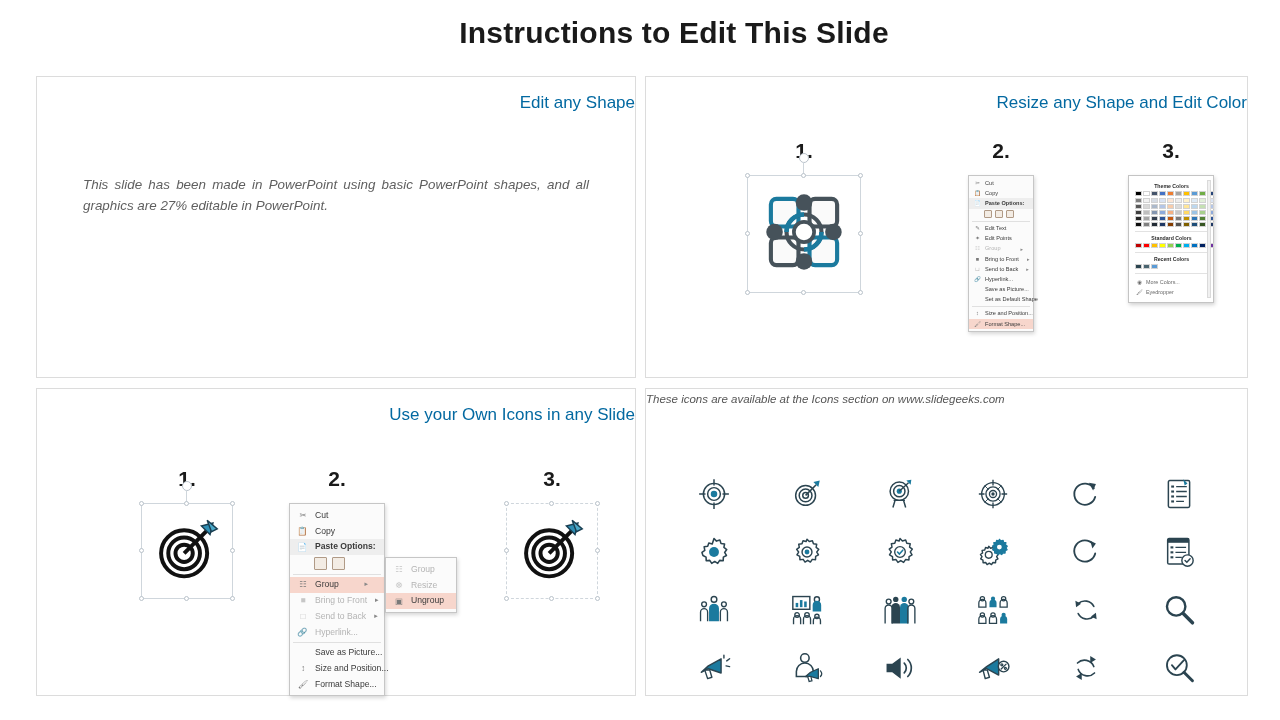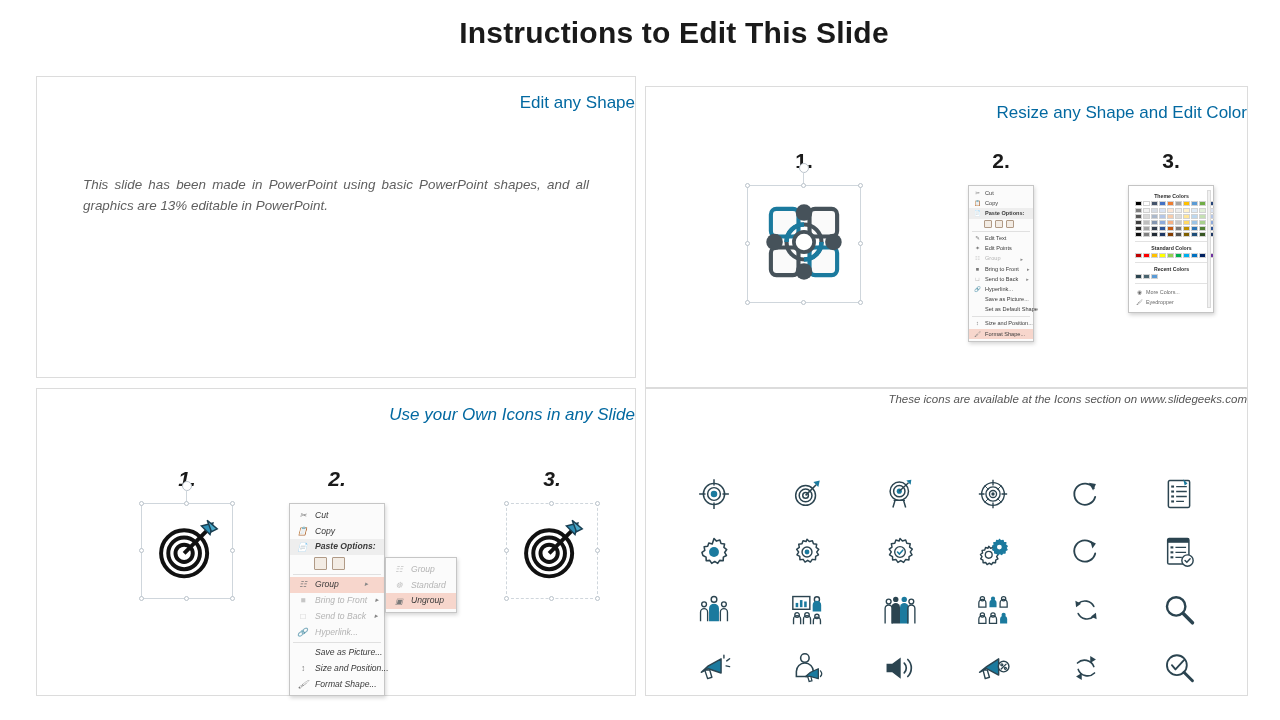--- a/index.html
+++ b/index.html
@@ -18,30 +18,30 @@
     letter-spacing: .2px;
     margin-left: 34px;
   }
 
   .panel {
     position: absolute;
     border: 1px solid #dcdcdc;
     background: #fff;
   }
   #panel-tl { left: 36px;  top: 76px;  width: 600px; height: 302px; }
-  #panel-tr { left: 645px; top: 76px;  width: 603px; height: 302px; margin-top: 10px; }
-  #panel-bl { left: 36px;  top: 388px; width: 600px; height: 308px; font-style: italic; }
+  #panel-tr { left: 645px; top: 76px;  width: 603px; height: 302px; }
+  #panel-bl { left: 36px;  top: 388px; width: 600px; height: 308px; }
   #panel-br { left: 645px; top: 388px; width: 603px; height: 308px; }
 
   .panel-title {
     text-align: right; font-size: 17px; color: #0369a1;
     padding-top: 16px; font-weight: 400;
   }
   .panel-subtitle {
-    text-align: right; font-size: 11.5px; color: #555;
+    text-align: left; font-size: 11.5px; color: #555;
     font-style: italic; padding-top: 4px;
   }
 
   
   .body-copy { padding: 0 46px; }
   .body-copy p {
     font-style: italic; font-size: 13.4px; color: #5f5f5f;
     line-height: 1.55; text-align: justify;
   }
   .body-copy p.first { margin-top: 62px; }
@@ -141,21 +141,21 @@
 </head>
 <body>
 
 <div class="slide">
 
   <div class="slide-title">Instructions to Edit This Slide</div>
 
   <div class="panel" id="panel-tl">
     <div class="panel-title">Edit any Shape</div>
     <div class="body-copy">
-      <p class="first">This slide has been made in PowerPoint using basic PowerPoint shapes, and all graphics are 13% editable in PowerPoint.</p>
+      <p class="first">This slide has been made in PowerPoint using basic PowerPoint shapes, and all graphics are 27% editable in PowerPoint.</p>
     </div>
   </div>
 
   <div class="panel" id="panel-tr">
     <div class="panel-title">Resize any Shape and Edit Color</div>
 
     <div class="step" style="left:68px; top:62px; width:180px;">
       <div class="step-num">1.</div>
       <div class="step-art">
         <div class="rot-handle"></div>
@@ -448,21 +448,21 @@
               <span>Format Shape...</span>
             </div>
         </div>
         <div class="submenu ctx big" style="width:72px; left:96px; top:54px; text-align:left;">
           <div class="ctx-item dim">
               <span class="gl">☷</span>
               <span>Group</span>
             </div>
           <div class="ctx-item dim">
               <span class="gl">☸</span>
-              <span>Standard</span>
+              <span>Resize</span>
             </div>
           <div class="ctx-item hl">
               <span class="gl">▣</span>
               <span>Ungroup</span>
             </div>
         </div>
       </div>
     </div>
 
     <div class="step" style="left:430px; top:78px; width:170px;">

